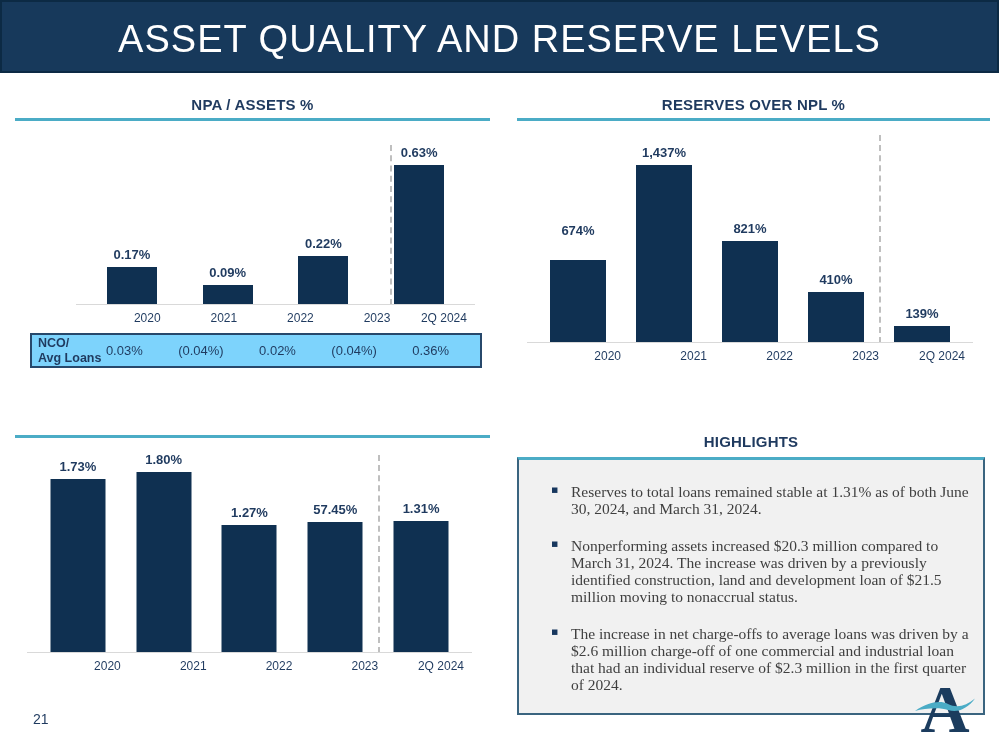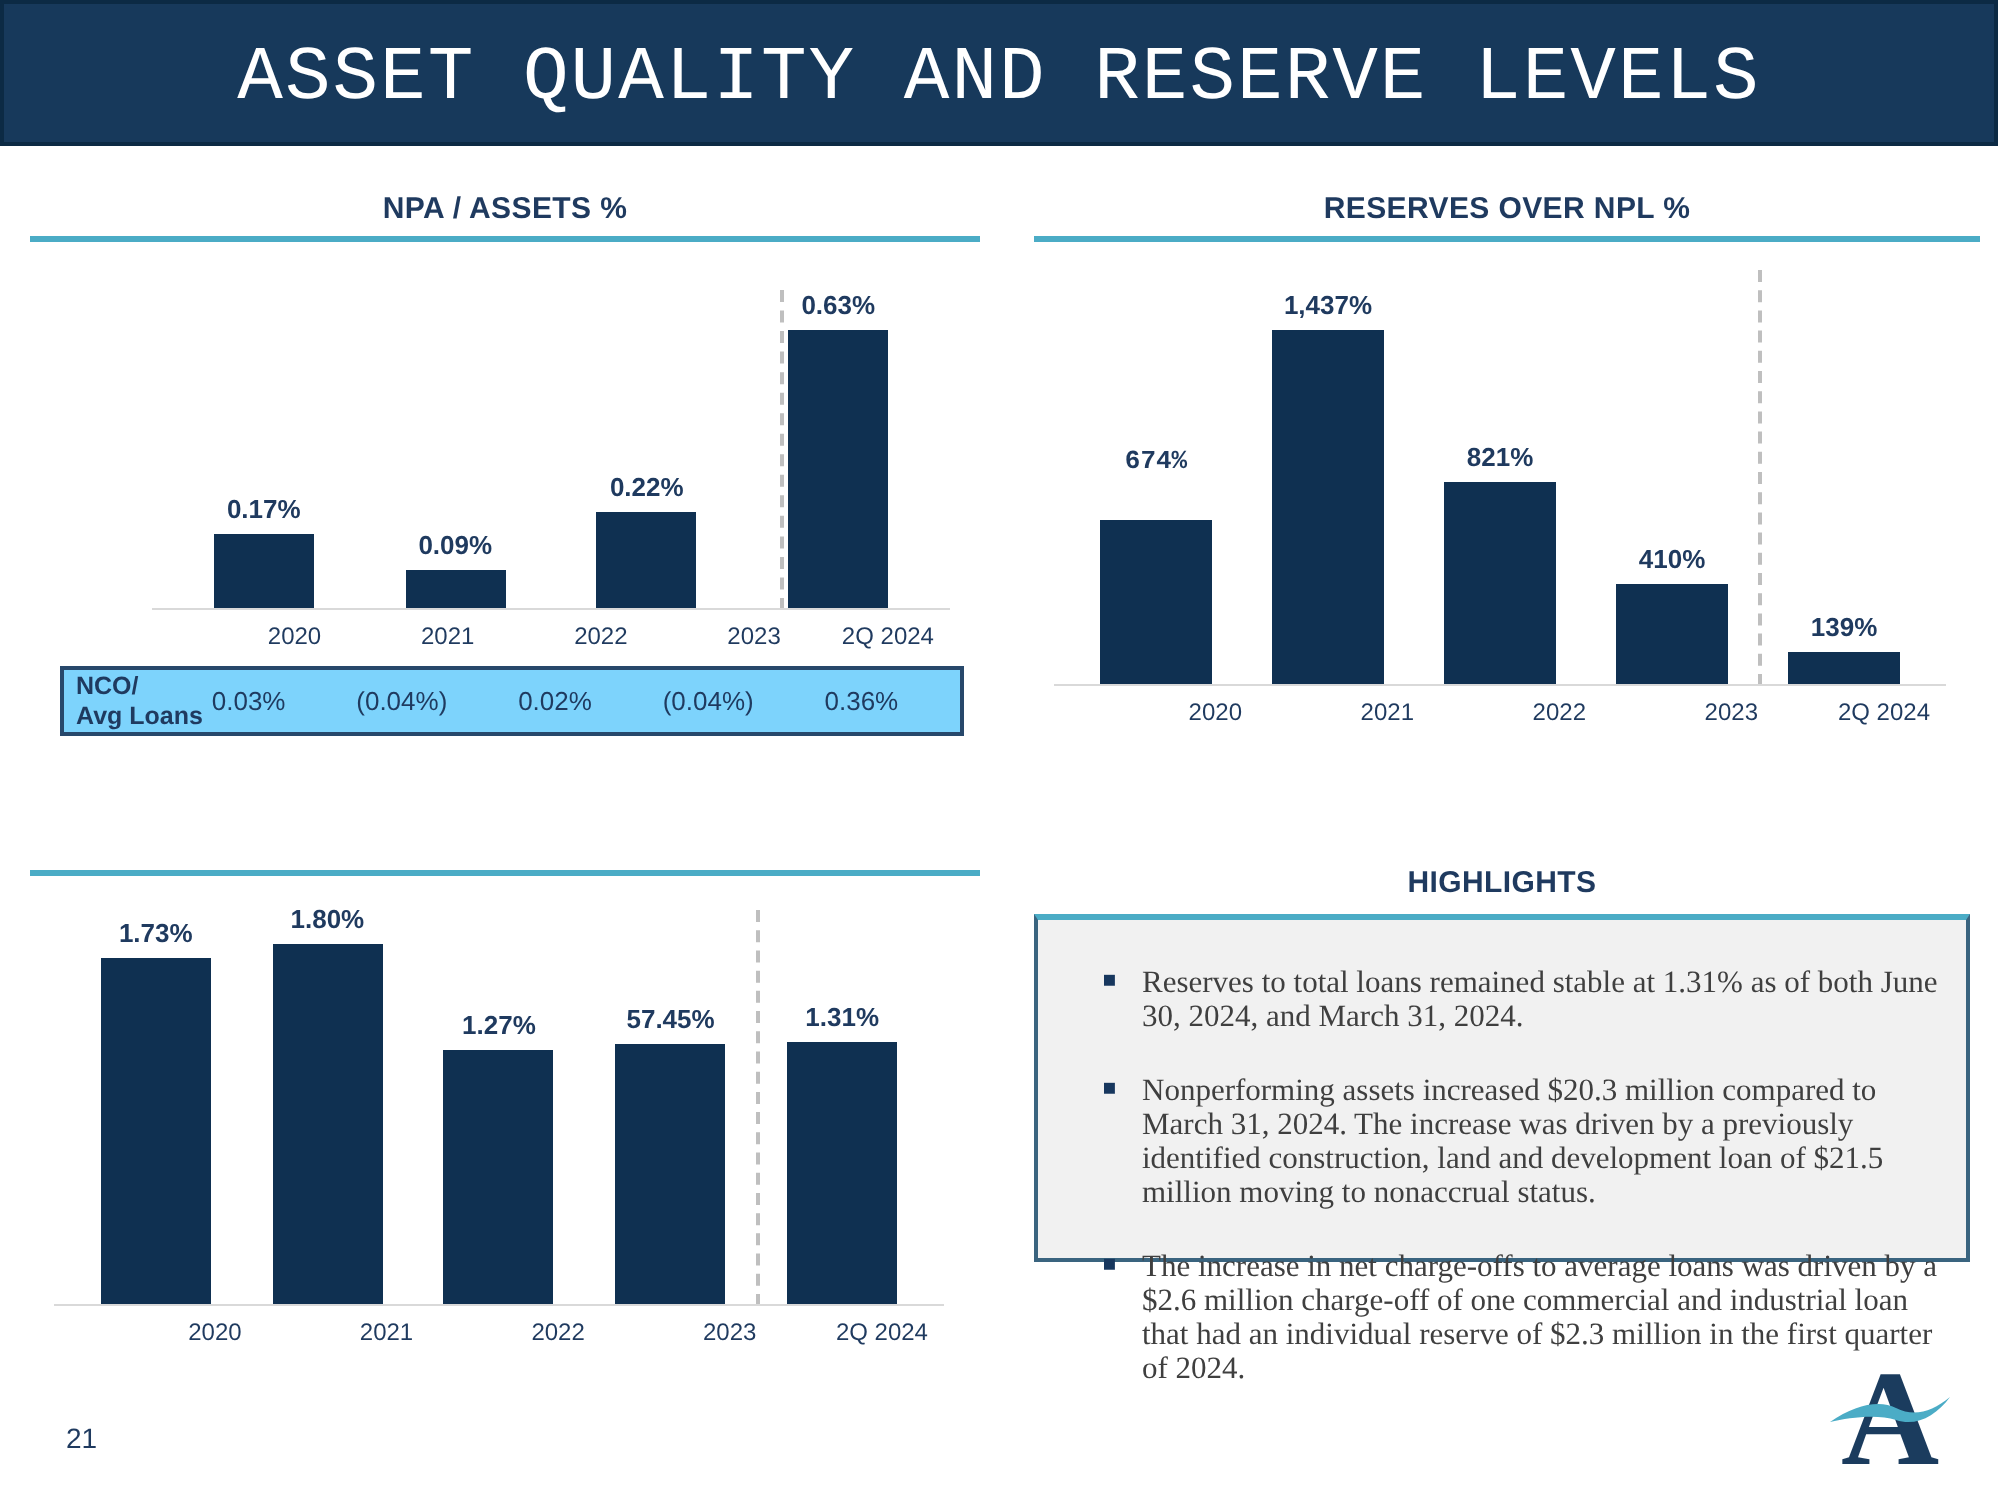--- a/index.html
+++ b/index.html
@@ -8,21 +8,21 @@
     --table-border:#27486B; --hl-bg:#F1F1F1; --hl-border:#3A647F;
     --body-text:#3F3F3F; --logo-navy:#1B3C5E;
   }
   *{box-sizing:border-box; margin:0; padding:0;}
   html,body{width:999px; height:750px;}
   body{font-family:"Liberation Sans", sans-serif; background:#fff; overflow:hidden; position:relative;}
 
   .header{position:absolute; left:0; top:0; width:999px; height:73px;
     background:var(--header-bg); border:2px solid var(--header-border);
     display:flex; align-items:center; justify-content:center;}
-  .header h1{color:#fff; font-family:Liberation Mono, monospace; font-weight:400;
+  .header h1{color:#fff; font-family:Liberation Sans, sans-serif; font-weight:400;
     font-size:38px; letter-spacing:1px; margin-top:6px; white-space:nowrap;}
 
   .quad{position:absolute;}
   #q1{left:15px; top:95px; width:475px;}
   #q2{left:517px; top:95px; width:473px;}
   #q3{left:15px; top:432px; width:475px;}
   #q4{left:517px; top:432px; width:468px;}
 
   .chart-title{font-size:15px; font-weight:700; color:var(--navy-text);
     text-align:center; line-height:20px; letter-spacing:0.2px;}
@@ -42,21 +42,21 @@
 
   .nco{position:relative; margin:8px 8px 0 15px; height:35px;
     border:2px solid var(--table-border); background:#7dd3fc;}
   .nco-head{position:absolute; left:6px; top:50%; transform:translateY(-50%);
     font-size:12.5px; font-weight:700; color:var(--navy-text); line-height:1.2;}
   .nco-head span{display:block;}
   .nco-cells{position:absolute; left:54px; top:0; bottom:0; width:383px;
     display:flex; align-items:center;justify-content:center;}
   .nco-cell{flex:1; text-align:center; font-size:13px; color:var(--navy-text);}
 
-  .hl-box{margin-top:5px; height:174px; background:var(--hl-bg);
+  .hl-box{margin-top:5px; height:258px; background:var(--hl-bg);
     border:2px solid var(--hl-border); border-top:3px solid var(--teal);
     padding:24px 12px 6px 16px;}
   .hl-box ul{list-style:none;}
   .hl-box li{position:relative; padding-left:36px; margin-bottom:21px;
     font-family:"Liberation Serif", serif; font-size:15.5px; line-height:1.08;
     color:var(--body-text);}
   .hl-box li::before{content:"▪"; position:absolute; left:16px; top:0;
     font-family:"DejaVu Sans", sans-serif; font-size:11px; color:#17375E;}
 
   .page-num{position:absolute; left:33px; top:711px; font-size:14px; color:var(--navy-text);}
@@ -116,21 +116,21 @@
   </div>
 </section>
 
 <section class="quad" id="q2">
   <h2 class="chart-title">RESERVES OVER NPL %</h2>
   <div class="title-rule"></div>
   <div>
       <div class="plot" style="height: 208px; margin: 14px 25px 0px 18px;">
         <div class="dash-sep"></div>
         <div class="col">
-          <div class="val" style="bottom: 105px; font-family: Liberation Mono, monospace;">674%</div>
+          <div class="val" style="bottom: 105px;">674%</div>
           <div class="bar" style="height: 83px; width: 56px;"></div>
         </div>
         <div class="col">
           <div class="val" style="bottom: 183px;">1,437%</div>
           <div class="bar" style="height: 178px; width: 56px;"></div>
         </div>
         <div class="col">
           <div class="val" style="bottom: 107px;">821%</div>
           <div class="bar" style="height: 102px; width: 56px;"></div>
         </div>

